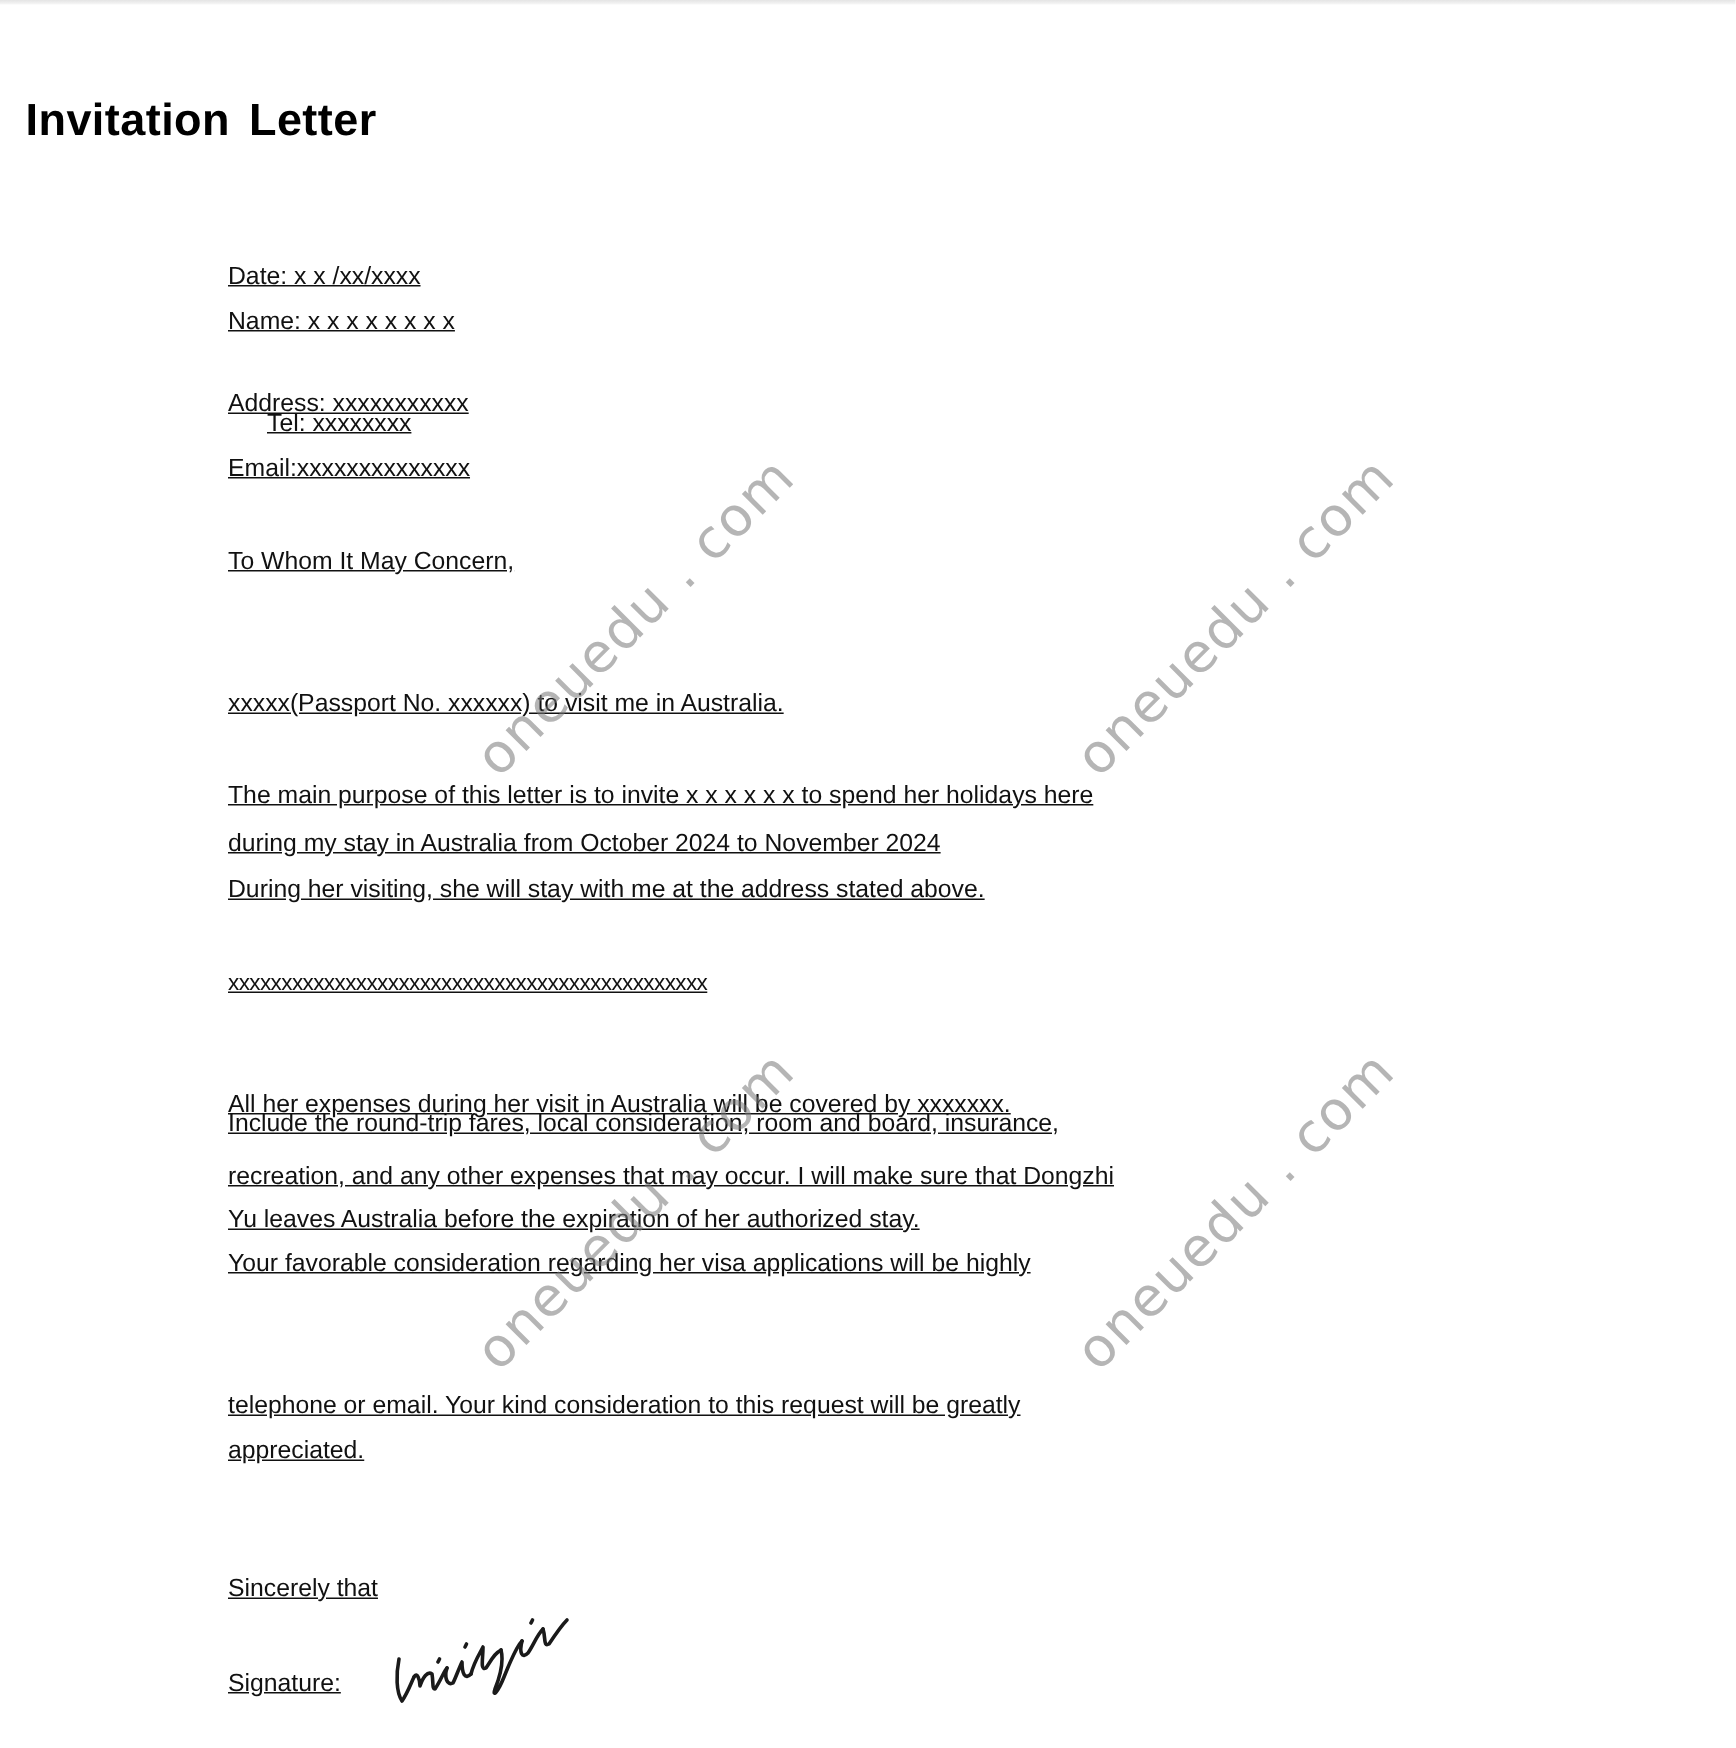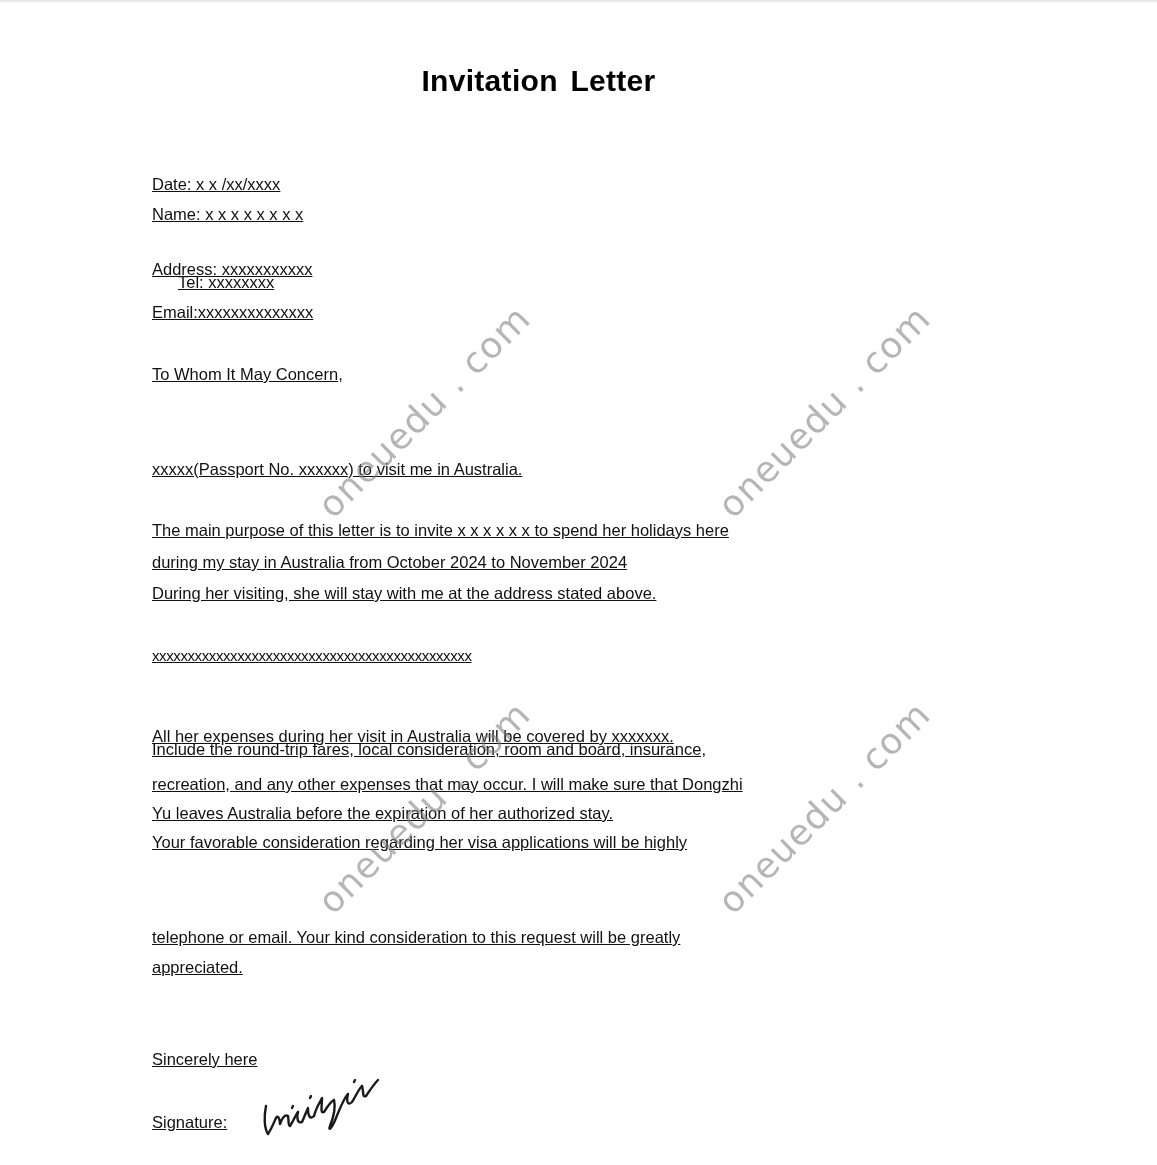--- a/index.html
+++ b/index.html
@@ -1,20 +1,20 @@
 <!DOCTYPE html>
 <html><head>
   <meta charset="utf-8">
   <style>
     html, body { margin: 0; padding: 0; background: #ffffff; }
     body { width: 1157px; height: 1165px; position: relative; overflow: hidden; }
     .page { position: absolute; left: 0; top: 0; width: 1157px; height: 1165px; background: #fff; }
     .topline { position: absolute; left: 0; top: 0; width: 1157px; height: 3px;
       background: linear-gradient(#e4e4e4, #f7f7f7); }
-    .title { position: absolute; left: 3px; width: 1071px; top: 64px; text-align: center;
+    .title { position: absolute; left: 17px; width: 1071px; top: 64px; 
       font-family: "Liberation Sans", sans-serif; font-weight: bold; font-size: 30px;
       color: #000; letter-spacing: 0.3px; word-spacing: 4px; }
     .line { position: absolute; left: 152px; white-space: nowrap;
       font-family: "Liberation Sans", sans-serif; font-size: 16.5px; color: #111;
       line-height: 20px; text-decoration: underline; }
     .wm { position: absolute; white-space: nowrap; font-family: "DejaVu Sans", sans-serif;
       font-size: 36px; color: rgba(120,120,120,0.55); transform: rotate(-45deg);
       transform-origin: center center; letter-spacing: 1px; }
     .sig { position: absolute; left: 258px; top: 1068px; width: 128px; height: 72px; }
   </style>
@@ -44,21 +44,21 @@
 
   <div class="line" style="top:690px;margin-top:36px;">All her expenses during her visit in Australia will be covered by xxxxxxx.</div>
   <div class="line" style="top:739px;">Include the round-trip fares, local consideration, room and board, insurance,</div>
   <div class="line" style="top:774px;">recreation, and any other expenses that may occur. I will make sure that Dongzhi</div>
   <div class="line" style="top:803px;">Yu leaves Australia before the expiration of her authorized stay.</div>
 
   <div class="line" style="top:832px;">Your favorable consideration regarding her visa applications will be highly</div>
   <div class="line" style="top:927px;">telephone or email. Your kind consideration to this request will be greatly</div>
   <div class="line" style="top:957px;">appreciated.</div>
 
-  <div class="line" style="top:1049px;">Sincerely here</div>
+  <div class="line" style="top:1049px;">Sincerely that</div>
   <div class="line" style="top:1112px;">Signature:</div>
 
   <svg class="sig" viewBox="0 0 128 72">
     <g fill="none" stroke="#1a1a1a" stroke-width="2.4" stroke-linecap="round" stroke-linejoin="round">
       <path d="M8 38 C6 48, 6 60, 10 66 C14 60, 16 54, 18 50"></path>
       <path d="M18 50 C20 46, 22 52, 22 56 C24 50, 27 46, 30 48 C31 54, 30 58, 32 58 C36 52, 38 46, 40 44"></path>
       <path d="M40 44 C38 50, 40 56, 44 54 C46 50, 48 44, 50 40 C50 48, 52 52, 56 48"></path>
       <path d="M56 48 C58 40, 62 34, 64 30 C64 38, 62 46, 66 44 C70 38, 72 34, 76 32"></path>
       <path d="M76 32 C78 40, 76 48, 72 58 C70 64, 74 60, 78 50 C82 40, 86 30, 90 26"></path>
       <path d="M90 26 C88 34, 90 38, 94 34 C98 28, 100 22, 104 18"></path>

